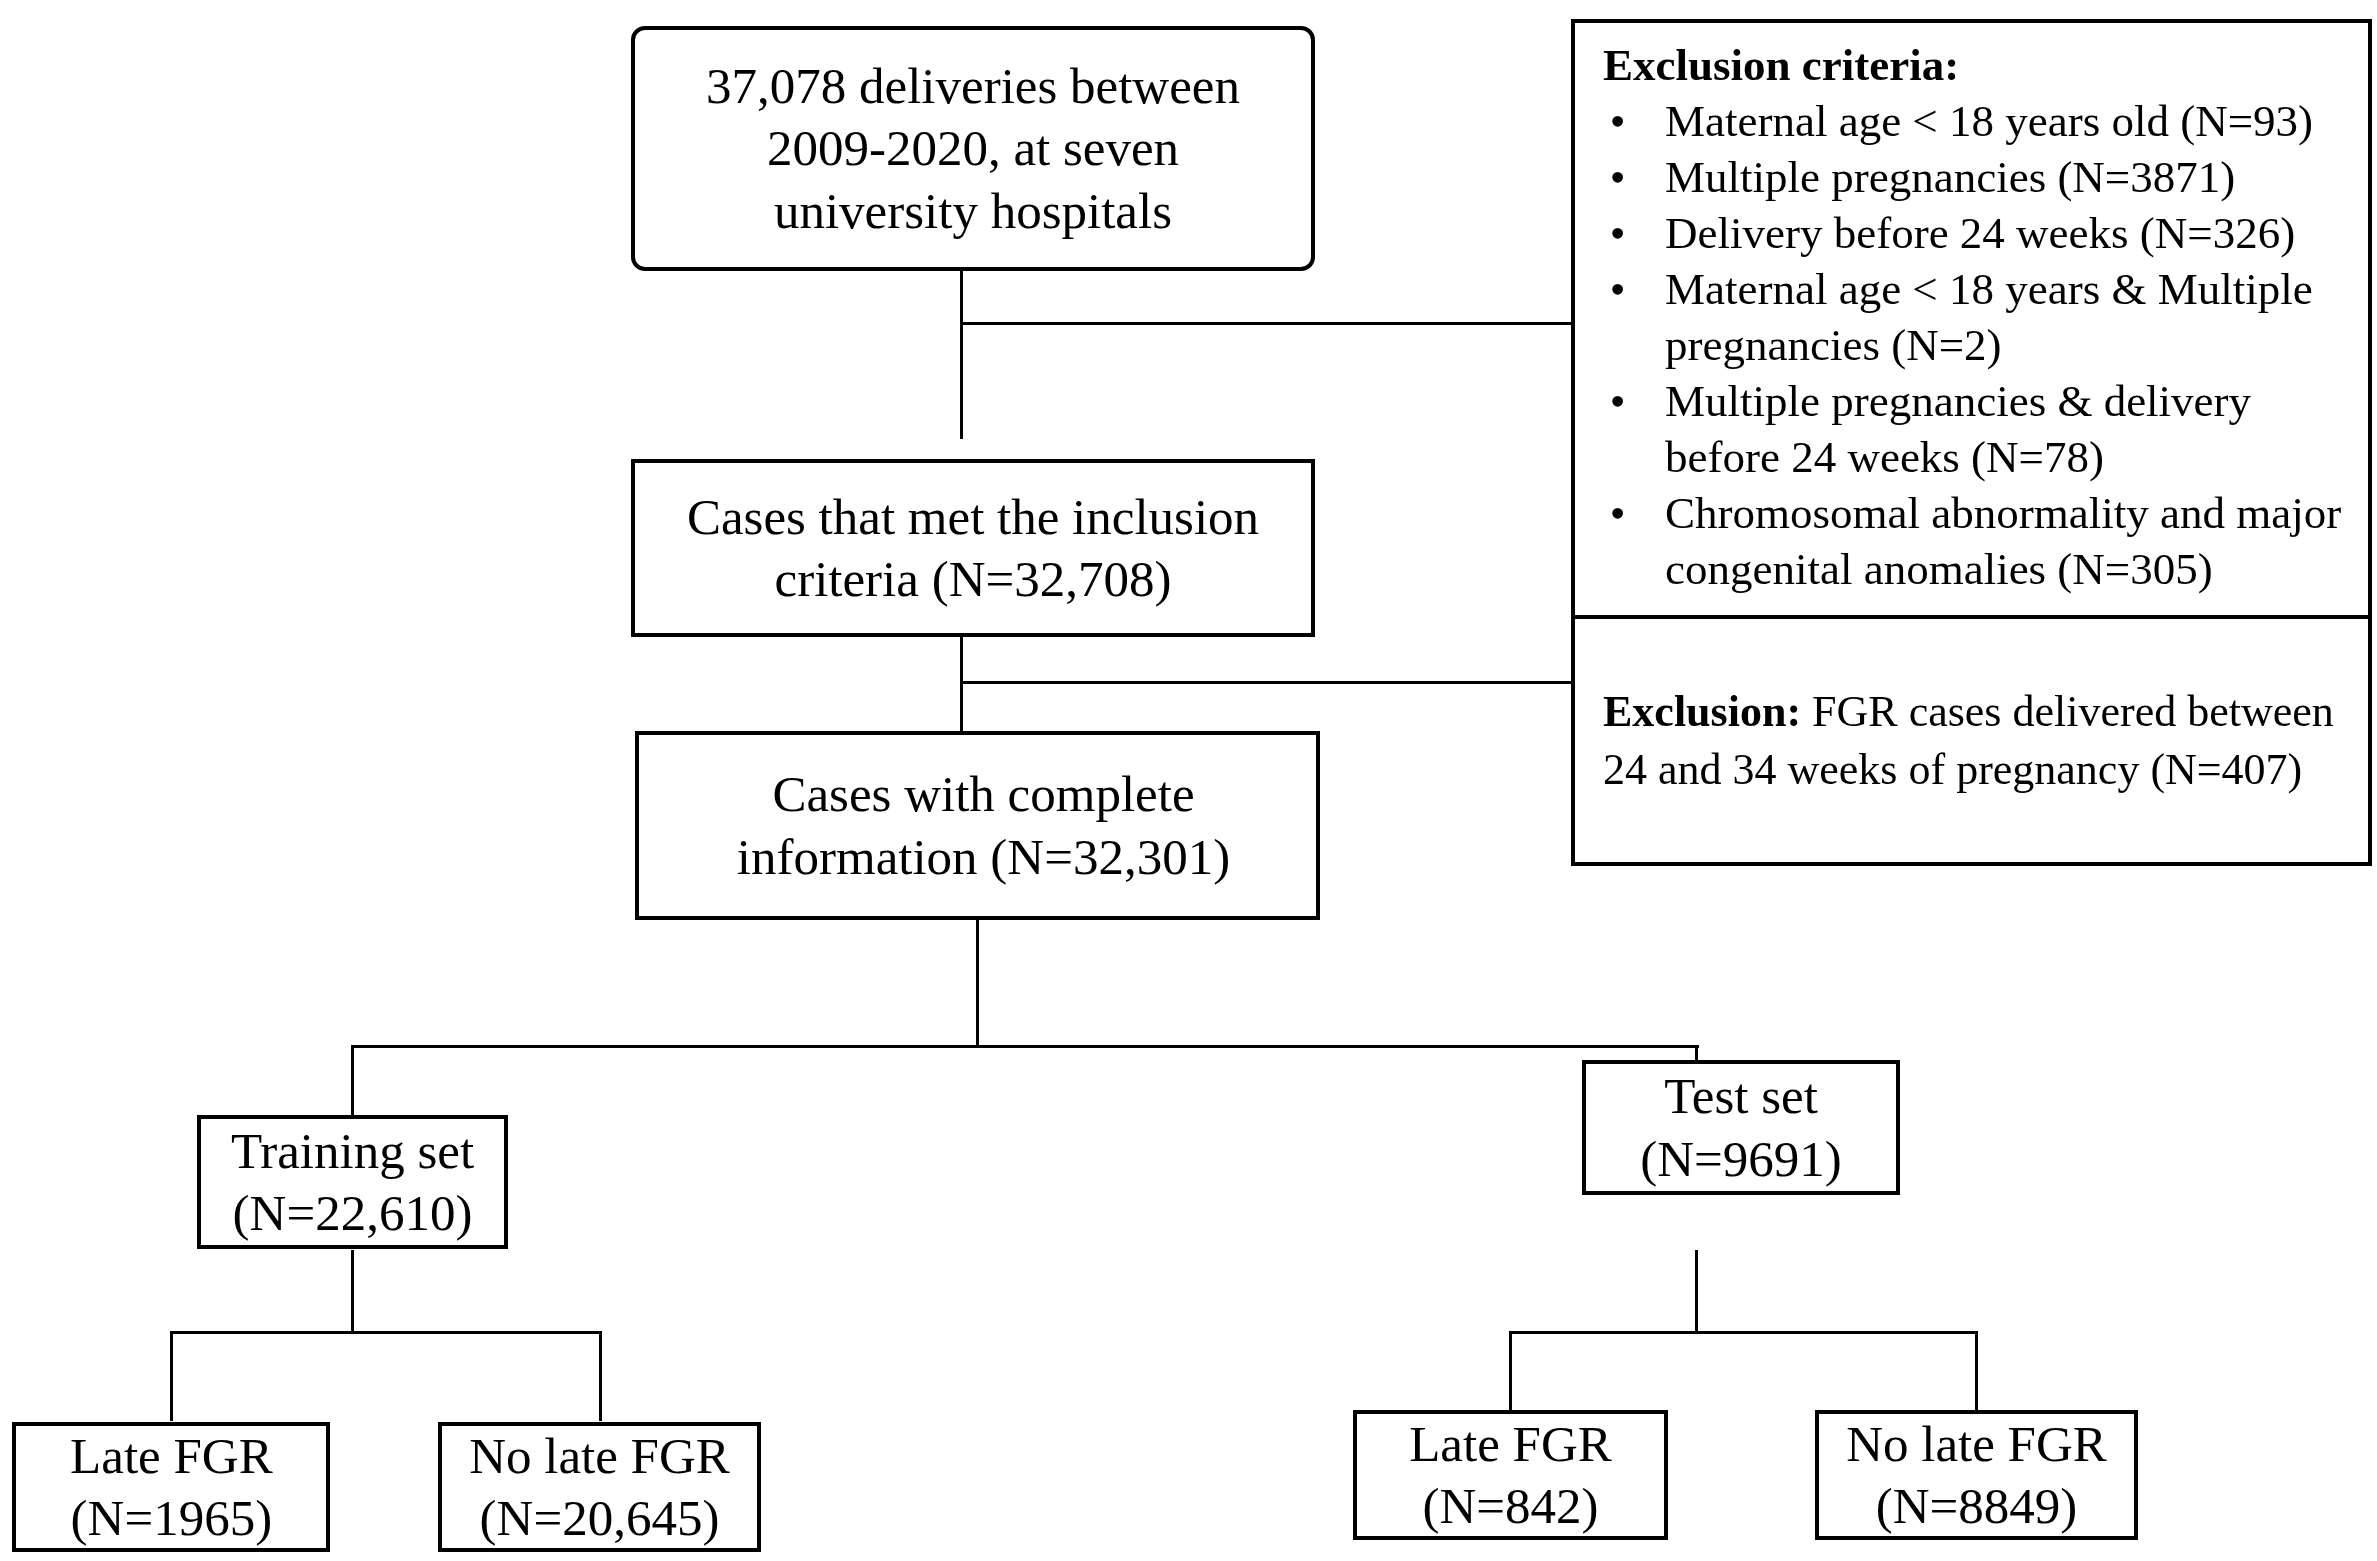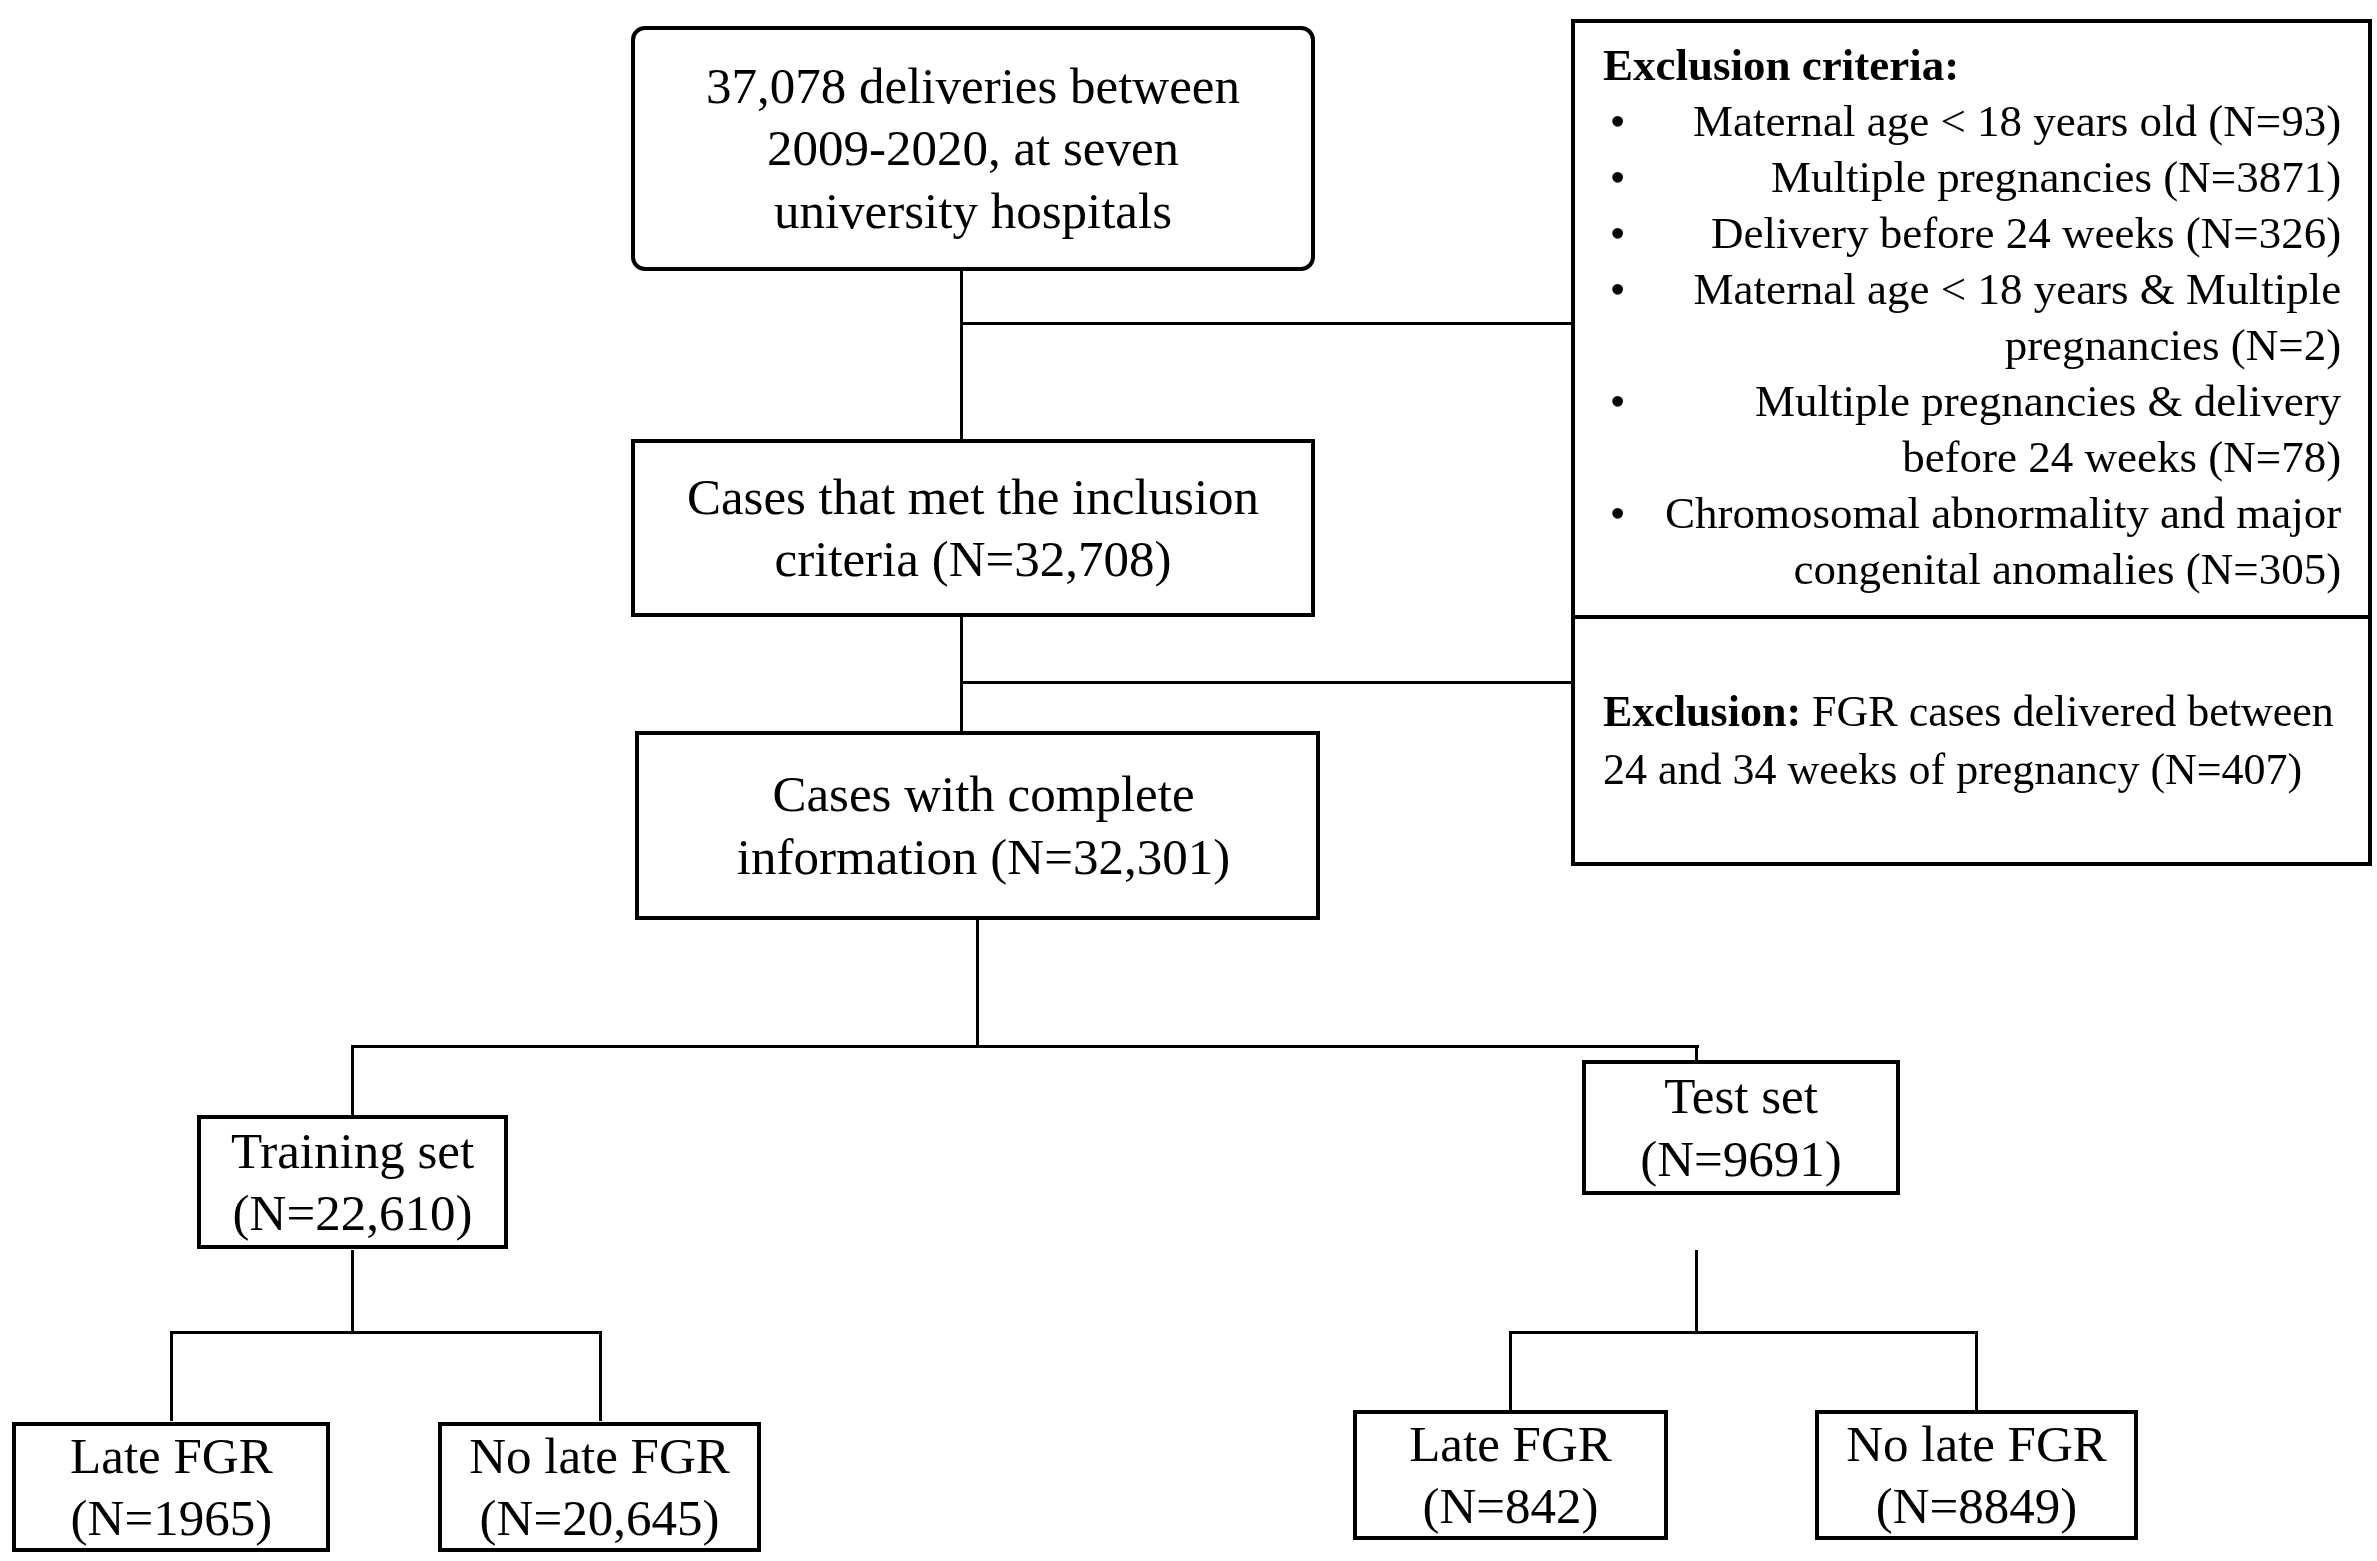--- a/index.html
+++ b/index.html
@@ -53,21 +53,20 @@
     align-items: flex-start;
   }
   .bullet-glyph {
     width: 62px;
     flex: 0 0 62px;
     text-indent: 6.8px;
   }
   .bullet-text {
     white-space: pre;
     flex: 1;
-    text-align: right;
   }
   
   #excl-fgr {
     justify-content: flex-start;
     padding: 0 17px 0 28px;
   }
   .note-text {
     font-size: 44px;
     line-height: 1.3;
   }
@@ -133,21 +132,21 @@
 before 24 weeks (N=78)</span>
       </div>
       <div class="bullet-row">
         <span class="bullet-glyph">•</span>
         <span class="bullet-text">Chromosomal abnormality and major
 congenital anomalies (N=305)</span>
       </div>
     </div>
   </div>
 
-  <div class="box" style="left:631px; top:439px; width:684px; height:178px;">
+  <div class="box" style="left:631px; top:459px; width:684px; height:178px;">
     <div class="box-text">Cases that met the inclusion
 criteria (N=32,708)</div>
   </div>
 
   <div class="box" id="excl-fgr" style="left:1571px; top:615px; width:801px; height:251px;">
     <div class="note-text">
       <span class="note-prefix">Exclusion:</span><span class="note-body"> FGR cases delivered between
 24 and 34 weeks of pregnancy (N=407)</span>
     </div>
   </div>

